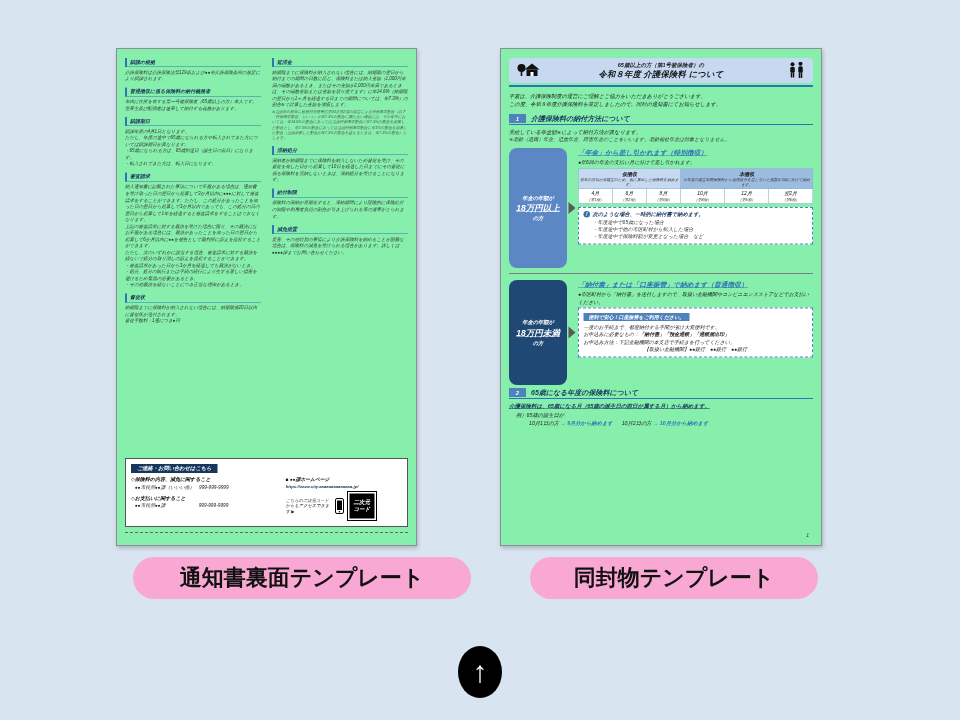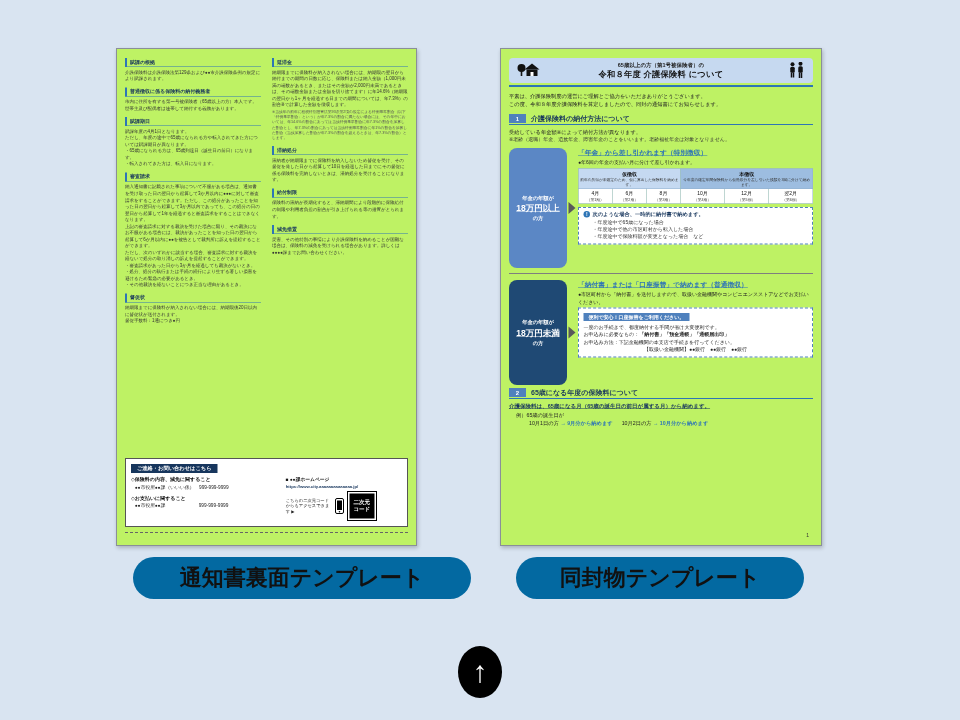--- a/index.html
+++ b/index.html
@@ -7,22 +7,23 @@
     --boxblue:#5b87c5; --boxdark:#1f4974; --midblue:#4f81bd;
   }
   *{box-sizing:border-box; margin:0; padding:0;}
   html,body{width:960px;height:720px;}
   body{
     background:var(--bg);
     font-family:"Liberation Sans","DejaVu Sans",sans-serif;
     position:relative; overflow:hidden; color:#222;
   }
   .page{
-    position:absolute; background:#bef264; border:1px solid #8a8f98;
+    position:absolute; background:#86efac; border:1px solid #8a8f98;
     box-shadow:1px 2px 4px rgba(0,0,0,.22);
+    font-style:italic;
   }
   #left-page{left:116px; top:48px; width:301px; height:498px;}
   #right-page{left:500px; top:48px; width:322px; height:498px;}
   .scaled{
     width:200%; height:200%; transform:scale(.5); transform-origin:0 0;
     position:relative; padding:18px 16px;
   }
   
   .cols{display:flex; gap:22px;}
   .col{flex:1; min-width:0;}
@@ -134,26 +135,26 @@
     text-decoration:underline; margin:2px 0 5px;
   }
   .ex-label{font-size:10.5px; color:#222; padding-left:14px;}
   .ex-row{display:flex; gap:18px; padding-left:40px; margin-top:2px;}
   .ex{font-size:10.5px; color:#222;}
   .ex .arrow{color:var(--accent); font-weight:bold; padding:0 3px;}
   .ex .res{color:var(--accent); font-weight:bold;}
   .pagenum{position:absolute; right:24px; bottom:14px; font-size:10px; color:#333;}
   
   .pill{
-    position:absolute; top:557px; height:42px; background:#0369a1;
+    position:absolute; top:557px; height:42px; background:#f9a8d4;
     border-radius:21px; display:flex; align-items:center; justify-content:center;
     font-size:22px; font-weight:bold; color:#111;
   }
   #pill-left{left:133px; width:338px;}
-  #pill-right{left:516px; width:288px;font-family:Liberation Serif, serif;}
+  #pill-right{left:530px; width:288px;font-family:Liberation Serif, serif;}
   .footer{
     position:absolute; top:646px; left:0; width:960px; display:flex;
     align-items:center; justify-content:center; gap:12px;
   }
   .arrow-circle{
     width:44px; height:52px; border-radius:50%; background:#000;
     display:flex; align-items:center; justify-content:center; flex-shrink:0;
   }
   .arrow-circle span{color:#fff; font-size:30px; font-weight:bold; line-height:1;}
   .footer-text{font-size:34px; font-weight:bold; color:#000; letter-spacing:1px;}

